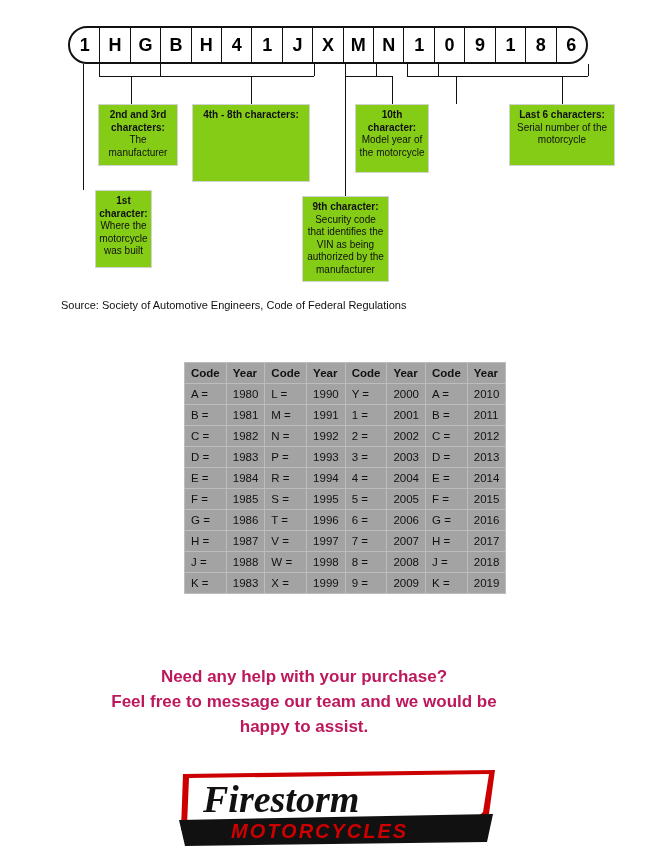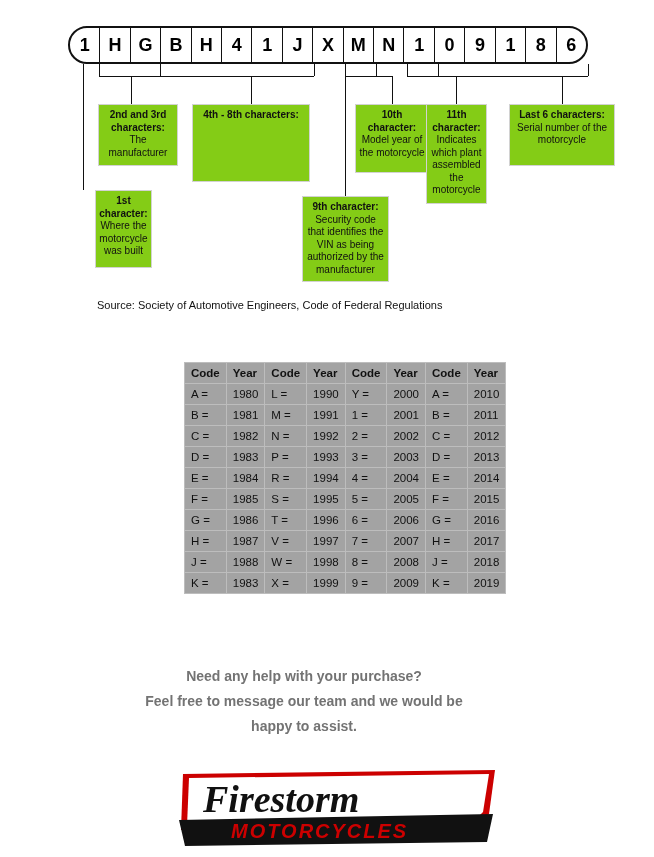--- a/index.html
+++ b/index.html
@@ -77,21 +77,20 @@
     font-weight: bold;
   }
 
   
   #source-line {
     position: absolute;
     left: 61px;
     top: 299px;
     font-size: 11px;
     color: #111111;
-    margin-left: 36px;
   }
 
   
   #code-table-wrap {
     position: absolute;
     left: 184px;
     top: 362px;
   }
   table#code-table {
     border-collapse: collapse;
@@ -120,24 +119,24 @@
     width: 38px;
   }
 
   
   #help-block {
     position: absolute;
     left: 0;
     top: 664px;
     width: 608px;
     text-align: center;
-    font-size: 14px;
+    font-size: 17px;
     font-weight: bold;
     line-height: 25px;
-    color: #737373;
+    color: #be185d;
   }
 
   
   #logo-wrap {
     position: absolute;
     left: 177px;
     top: 768px;
     width: 320px;
     height: 80px;
   }
@@ -215,24 +214,20 @@
   <div class="callout" style="left:302px; top:196px; width:87px; height:86px;">
     <b>9th character:</b><br>
     <span>Security code that identifies the VIN as being authorized by the manufacturer</span>
   </div>
 
   <div class="callout" style="left:355px; top:104px; width:74px; height:69px;">
     <b>10th character:</b><br>
     <span>Model year of the motorcycle</span>
   </div>
 
-  <div class="callout" style="left:426px; top:104px; width:61px; height:100px;">
-    <b>11th character:</b><br>
-    <span>Indicates which plant assembled the motorcycle</span>
-  </div>
 
   <div class="callout" style="left:509px; top:104px; width:106px; height:62px;">
     <b>Last 6 characters:</b><br>
     <span>Serial number of the motorcycle</span>
   </div>
 
 </div>
 
 <div id="source-line">Source:  Society of Automotive Engineers, Code of Federal Regulations</div>
 

